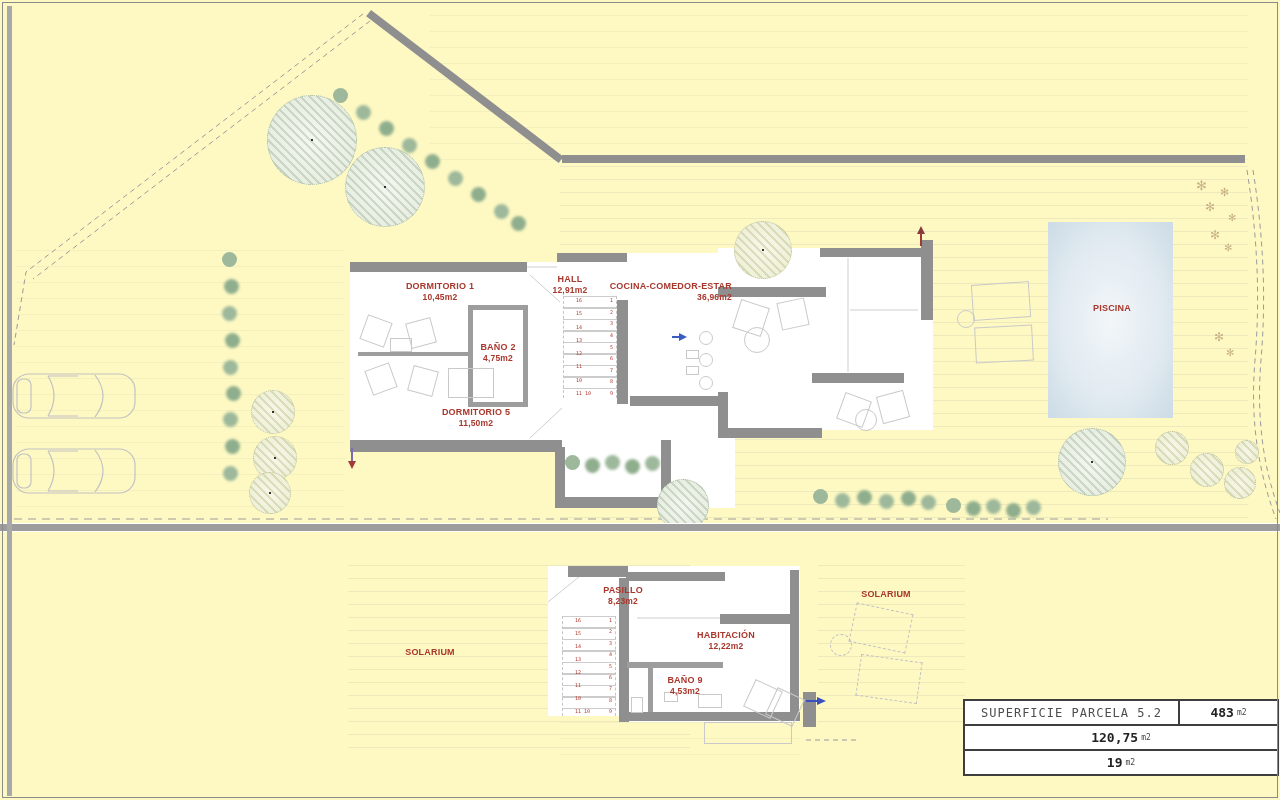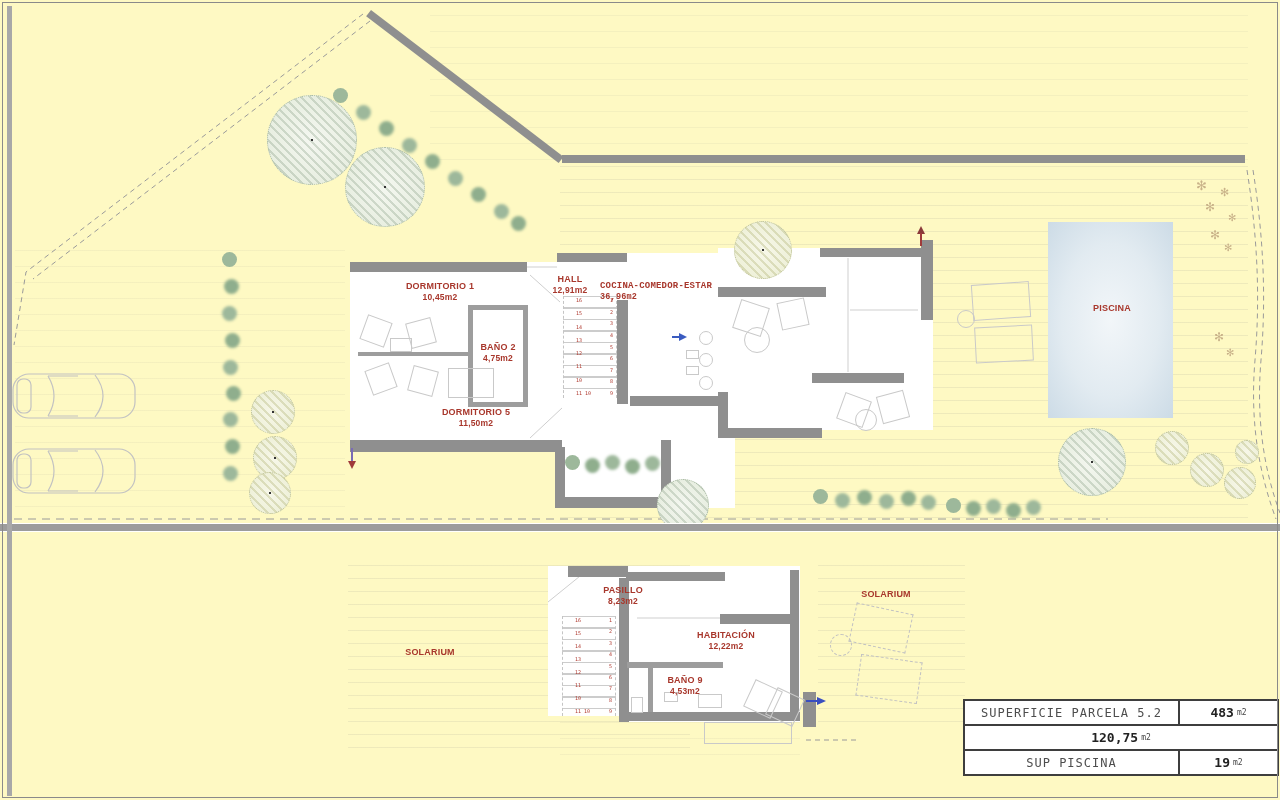--- a/index.html
+++ b/index.html
@@ -18,21 +18,21 @@
   .wall{position:absolute;background:#8f8f8f;}
   .wall.thin{background:#9d9d9d;}
   .wall.diag{transform-origin:0 0;transform:rotate(37.3deg);}
   
   .pool{position:absolute;left:1048px;top:222px;width:125px;height:196px;
         background:radial-gradient(ellipse at center,#f2f6f9 0%,#e2ebf1 55%,#ccdbe6 100%);}
   
   .lbl{position:absolute;color:#a8372c;font-weight:bold;font-size:9px;line-height:1.35;
        text-align:center;letter-spacing:.2px;white-space:nowrap;}
   .lbl .area{font-size:8.5px;display:block;}
-  .lbl.right{text-align:left;font-family:Liberation Mono, monospace;}
+  .lbl.right{text-align:right;}
   
   .stair{position:absolute;border-left:1px dashed #c5c5c5;border-right:1px dashed #c5c5c5;
          background:repeating-linear-gradient(180deg,#cccccc 0 1px,transparent 1px 11.5px);}
   .stair-col{position:absolute;top:2px;bottom:2px;display:flex;flex-direction:column;
              justify-content:space-between;font:5px "DejaVu Sans Mono",monospace;color:#b03a30;line-height:1;}
   .stair-col.l{left:12px;} .stair-col.r{right:3px;}
   
   .tree{position:absolute;border-radius:50%;box-sizing:border-box;border:1px dotted #a9baa4;
         background:repeating-linear-gradient(45deg,rgba(120,145,118,.28) 0 2px,rgba(255,255,255,0) 2px 6px),
                    radial-gradient(circle,#f4f7f0 0%,#e3ebdb 100%);}
@@ -346,21 +346,20 @@
         <span class="tunit">m2</span>
       </div>
     </div>
     <div class="trow">
       <div class="tcell-r">
         <span class="tval">120,75</span>
         <span class="tunit">m2</span>
       </div>
     </div>
     <div class="trow">
-      <div class="tcell-l">SUP PISCINA</div>
       <div class="tcell-r">
         <span class="tval">19</span>
         <span class="tunit">m2</span>
       </div>
     </div>
   </div>
 
   <div class="divider"></div>
   <div class="leftbar"></div>
   <div class="frame"></div>

